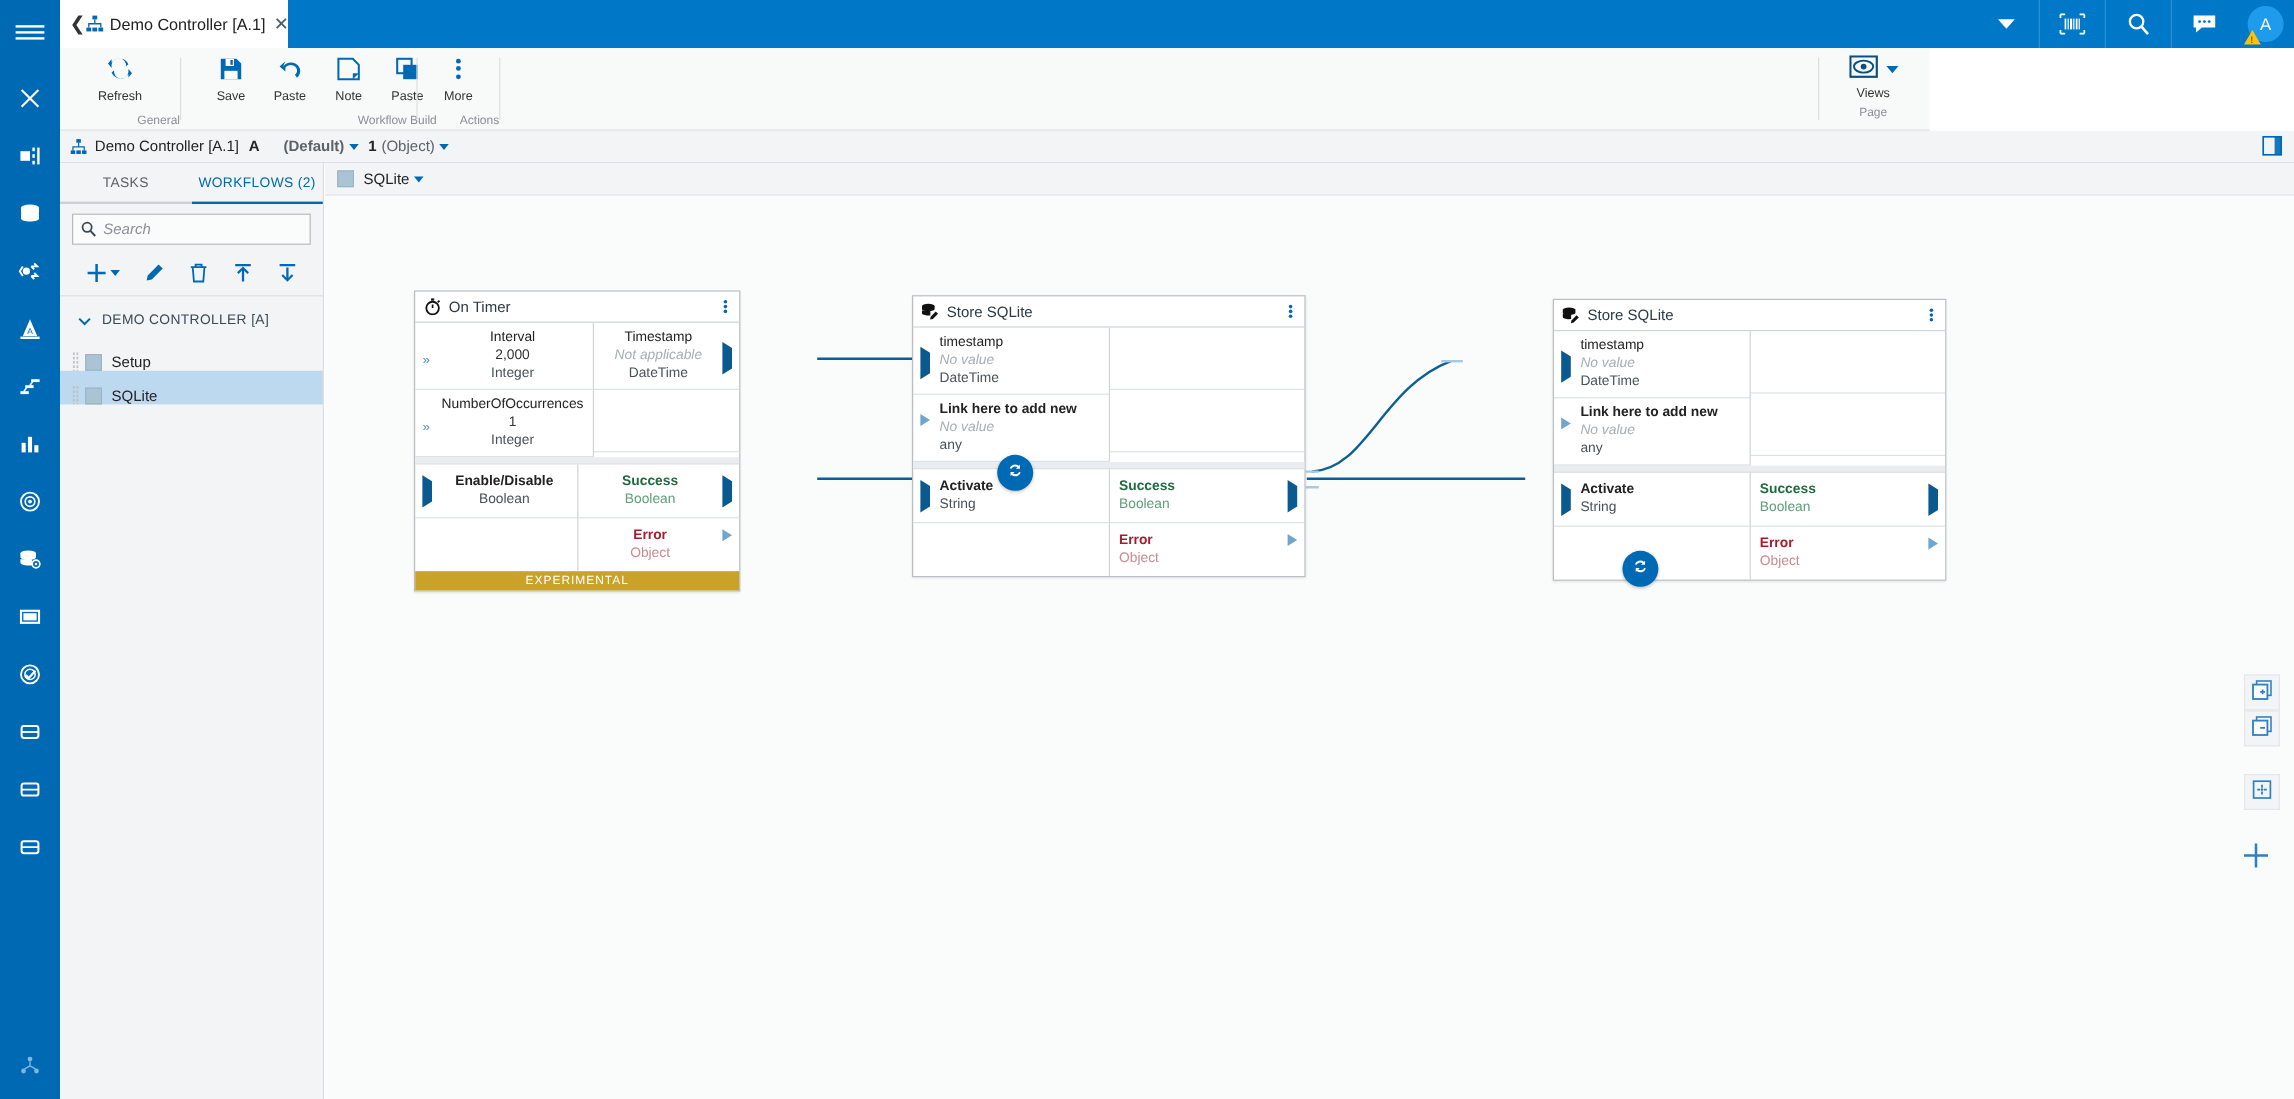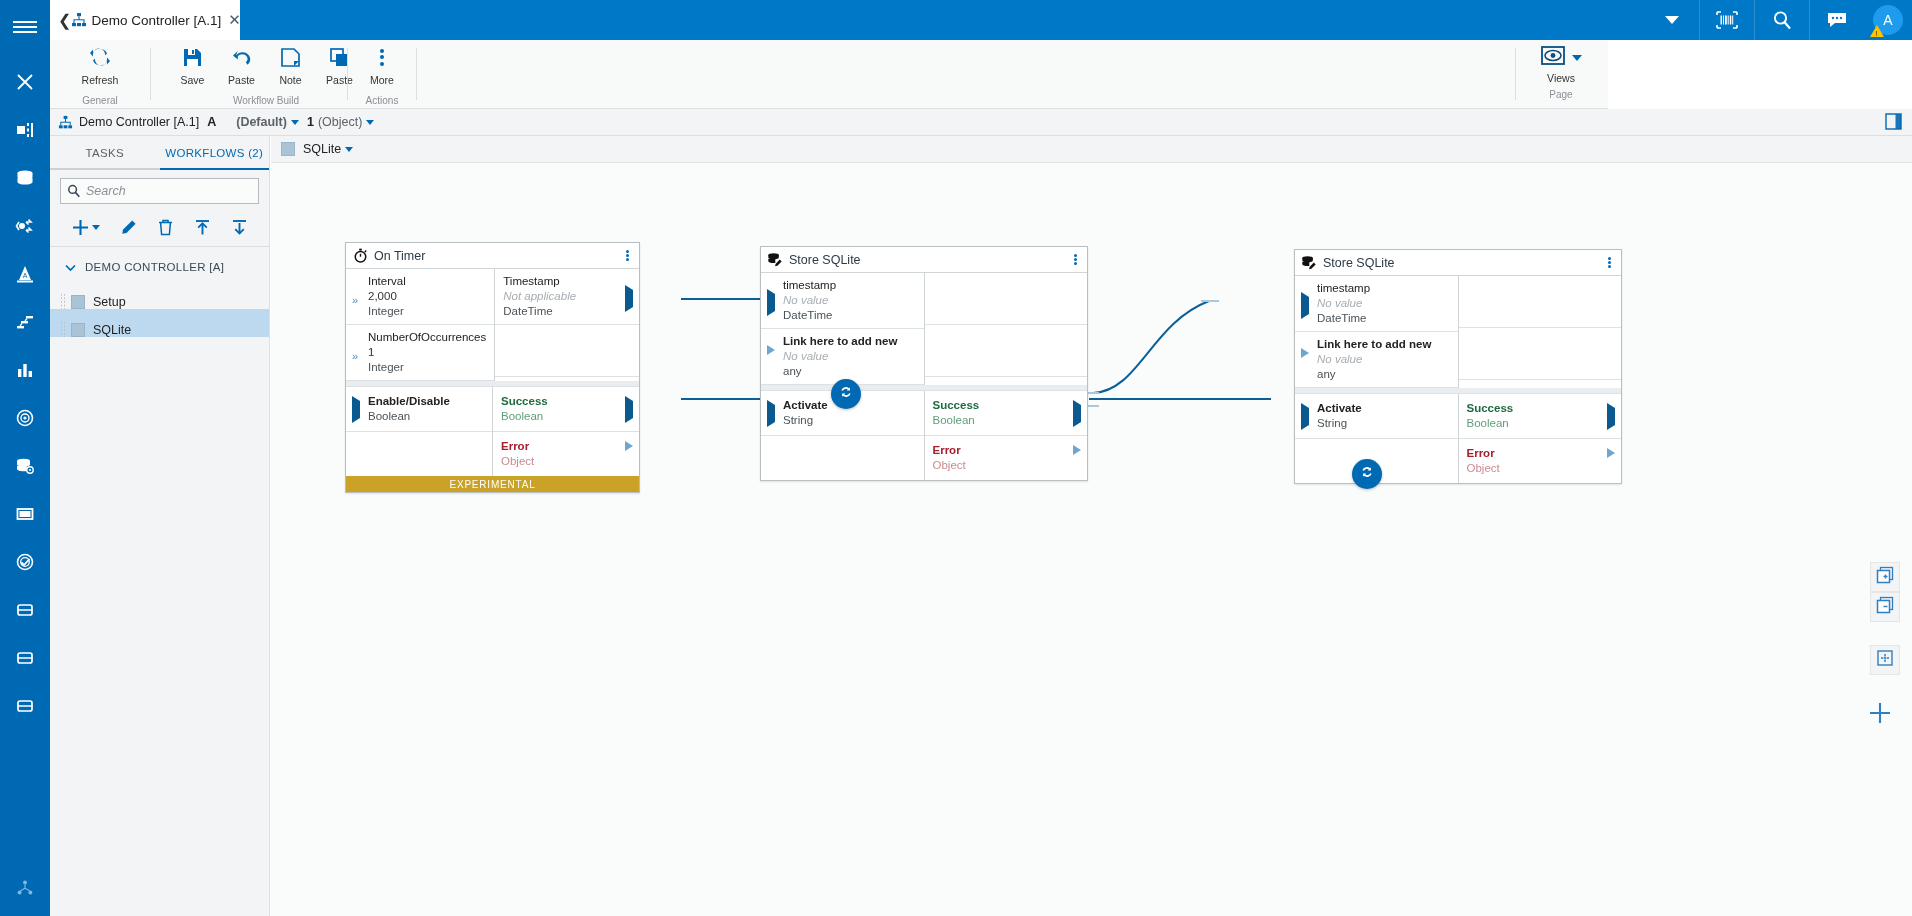--- a/index.html
+++ b/index.html
@@ -53,21 +53,21 @@
   .ribbon {
     position:absolute; left:50px; top:40px; width:1558px; height:69px;
     background:#f8f9f9; border-bottom:1px solid #dcdfe1;
   }
   .rgroup { position:absolute; top:0; height:69px; display:flex; flex-direction:column; }
   .rgroup-items { display:flex; height:52px; }
   .rbtn { width:72px; display:flex; flex-direction:column; align-items:center; justify-content:flex-start;
     padding-top:4px; }
   .rbtn .ic { height:26px; display:flex; align-items:center; justify-content:center; color:#0069b4; }
   .rbtn .lb { font-size:10.5px; color:#333; margin-top:4px; }
-  .rgroup-title { text-align:center; font-size:10px; color:#8a9096; line-height:17px; }
+  .rgroup-title { text-align:right; font-size:10px; color:#8a9096; line-height:17px; }
   .rdiv { position:absolute; top:8px; width:1px; height:52px; background:#dcdfe1; }
   .views-group { position:absolute; right:12px; top:0; height:69px; width:70px;
     display:flex; flex-direction:column; align-items:center; }
   .views-ic { height:30px; display:flex; align-items:center; justify-content:center; padding-top:6px; }
   .views-lb { font-size:10.5px; color:#333; margin-top:2px; }
   .views-sub { font-size:10px; color:#8a9096; margin-top:5px; }
   
   .crumb {
     position:absolute; left:50px; top:109px; width:1862px; height:27px;
     background:#f3f4f5; border-bottom:1px solid #dcdfe1;
@@ -551,21 +551,21 @@
       <path d="M818 236 L1000 236" stroke="#0c5f96" stroke-width="2" fill="none"></path>
 
       <path d="M822 230 C 868 228, 880 160, 938 138" stroke="#0c5f96" stroke-width="2" fill="none"></path>
 
       <path d="M575 136 L590 136 M575 236 L592 236" stroke="#a9c9e0" stroke-width="2"></path>
       <path d="M812 230 L828 230 M812 243 L828 243" stroke="#a9c9e0" stroke-width="2"></path>
       <path d="M930 138 L948 138" stroke="#a9c9e0" stroke-width="2"></path>
       <path d="M1245 230 L1262 230 M1245 243 L1262 243" stroke="#a9c9e0" stroke-width="2"></path>
     </svg>
 
-    <div class="node" style="left:74px; top:79px; width:295px;">
+    <div class="node" style="left:74px; top:79px; width:272px;text-align:center;">
       <div class="node-hd">
         <span class="nic">
           <svg width="15" height="15" viewBox="0 0 16 16">
               <circle cx="8" cy="9.3" r="5.6" fill="none" stroke="#111" stroke-width="1.6"></circle>
               <path d="M8 9.3V6.2" stroke="#111" stroke-width="1.5"></path>
               <rect x="6.6" y="0.7" width="2.8" height="2" fill="#111"></rect>
               <path d="M12.6 4.2l1.5-1.5" stroke="#111" stroke-width="1.6"></path>
             </svg>
         </span>
         <span class="ntt">On Timer</span>

